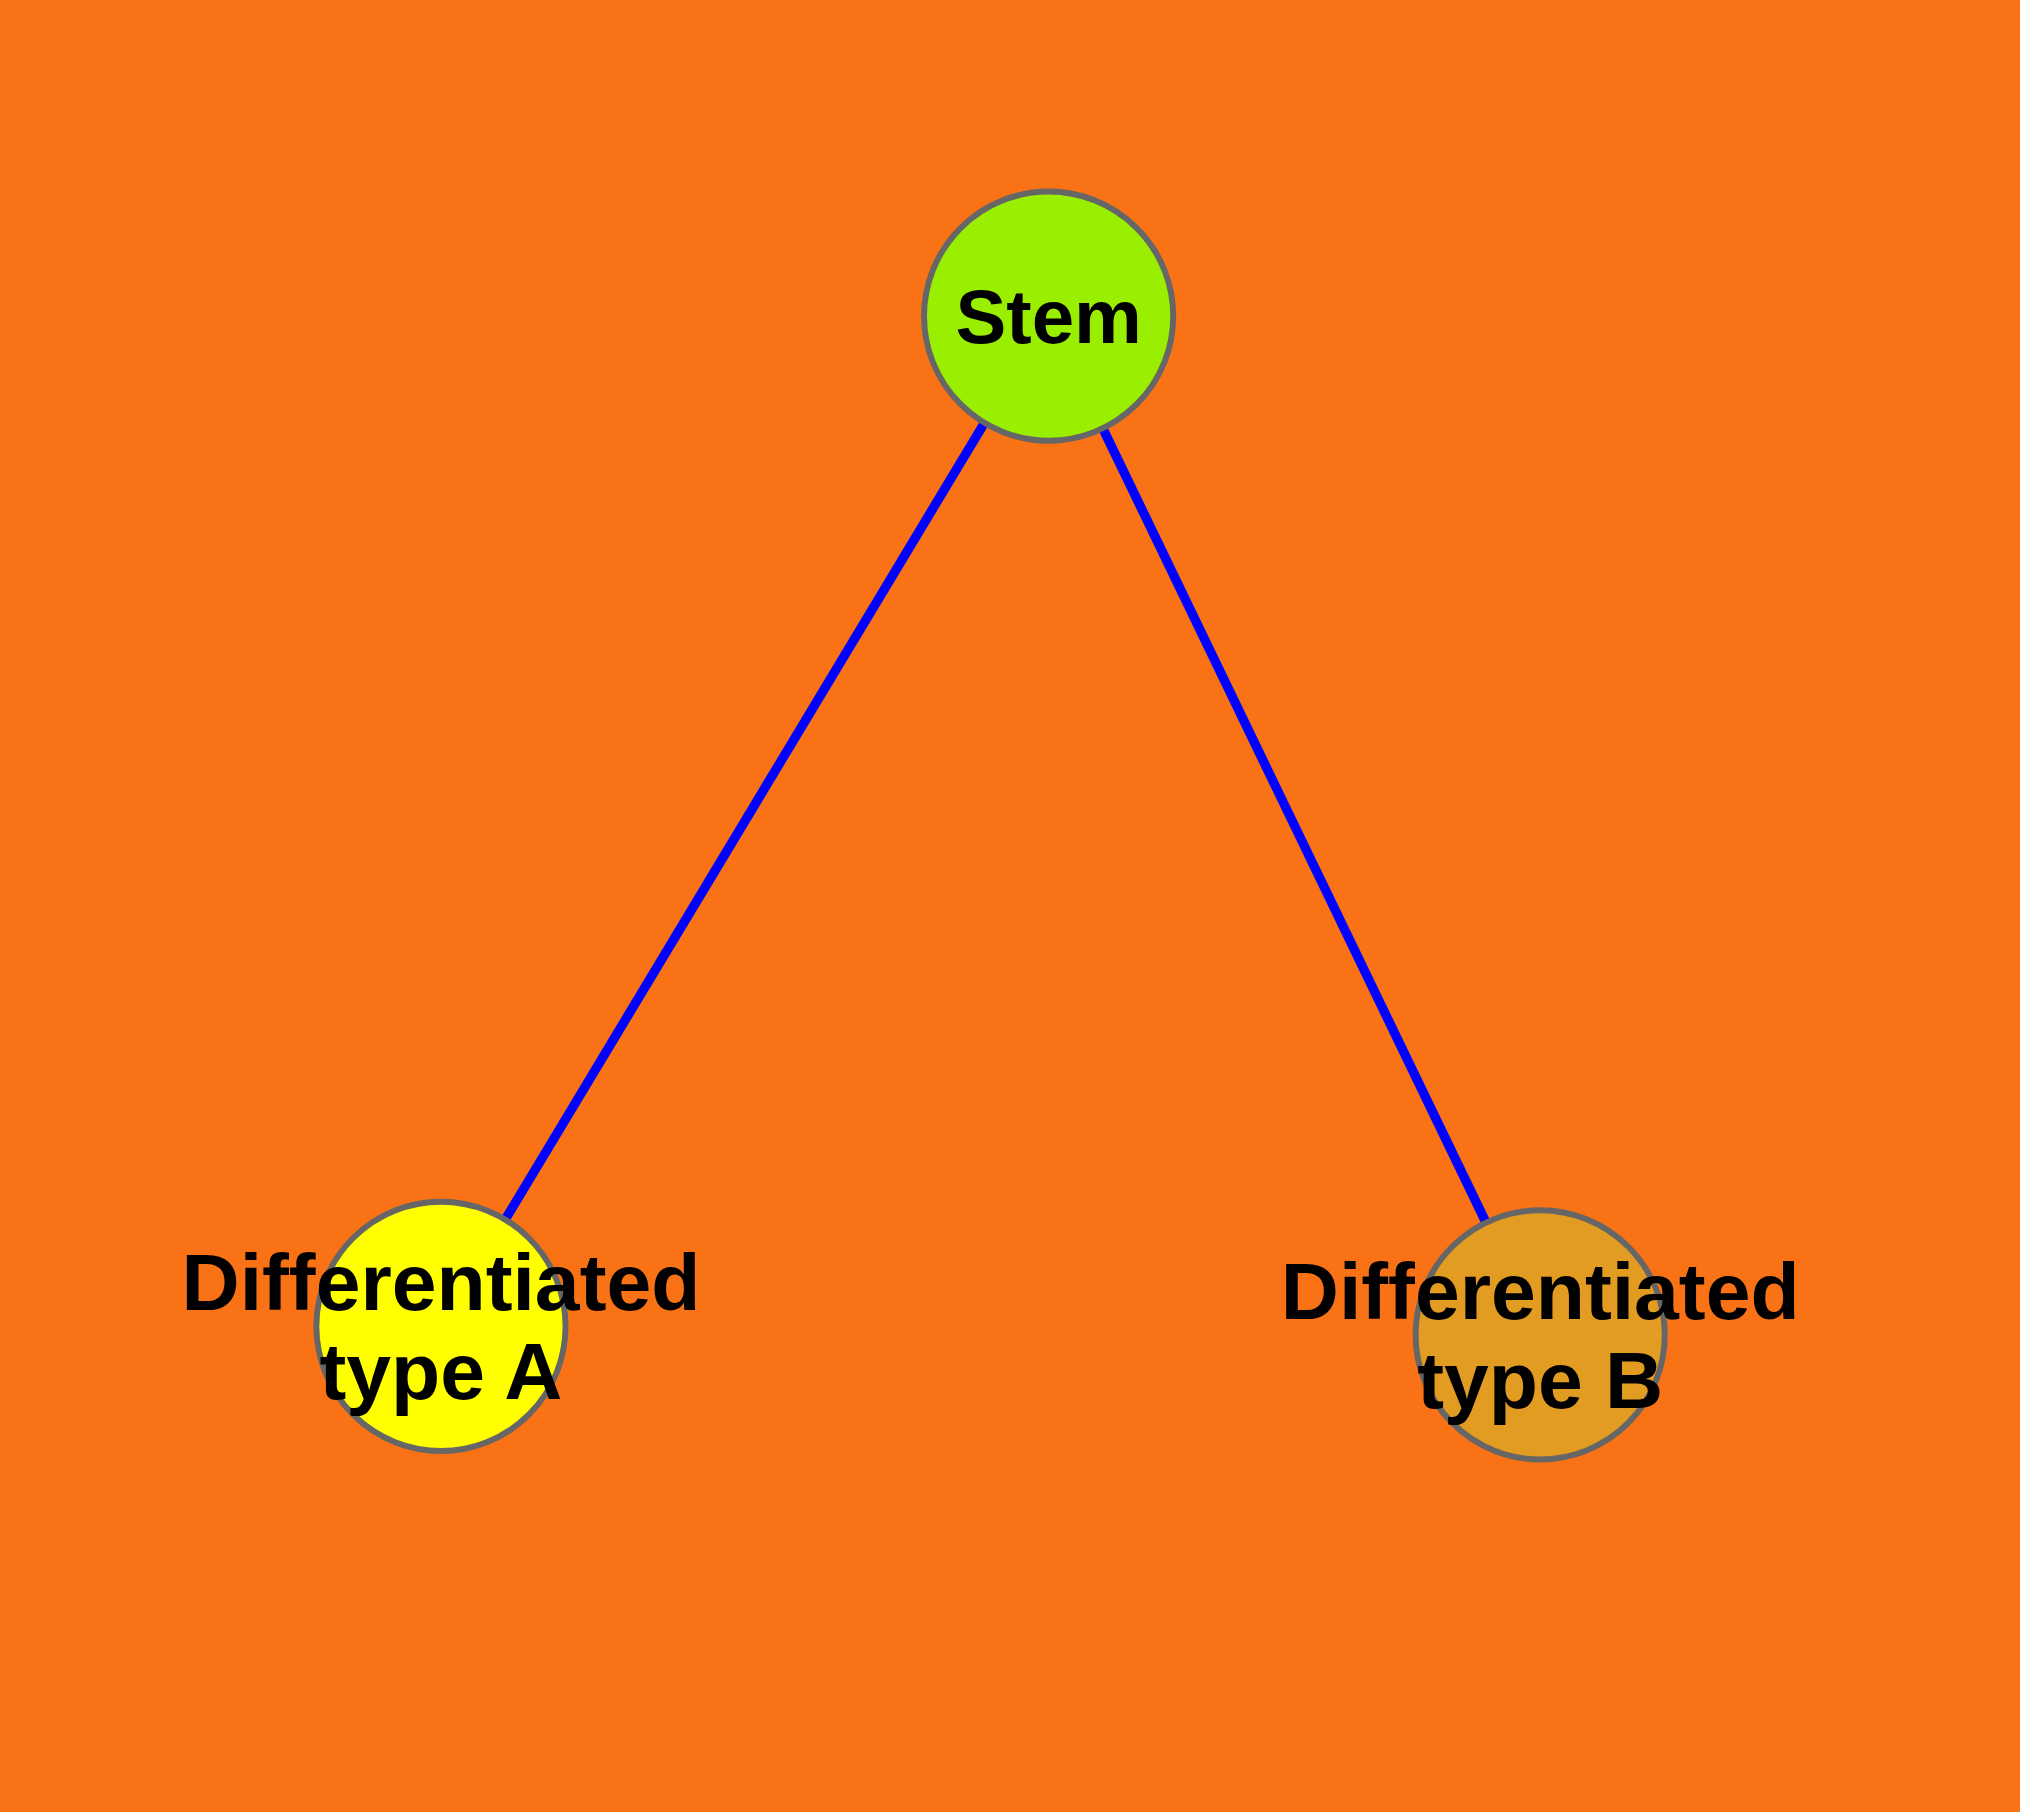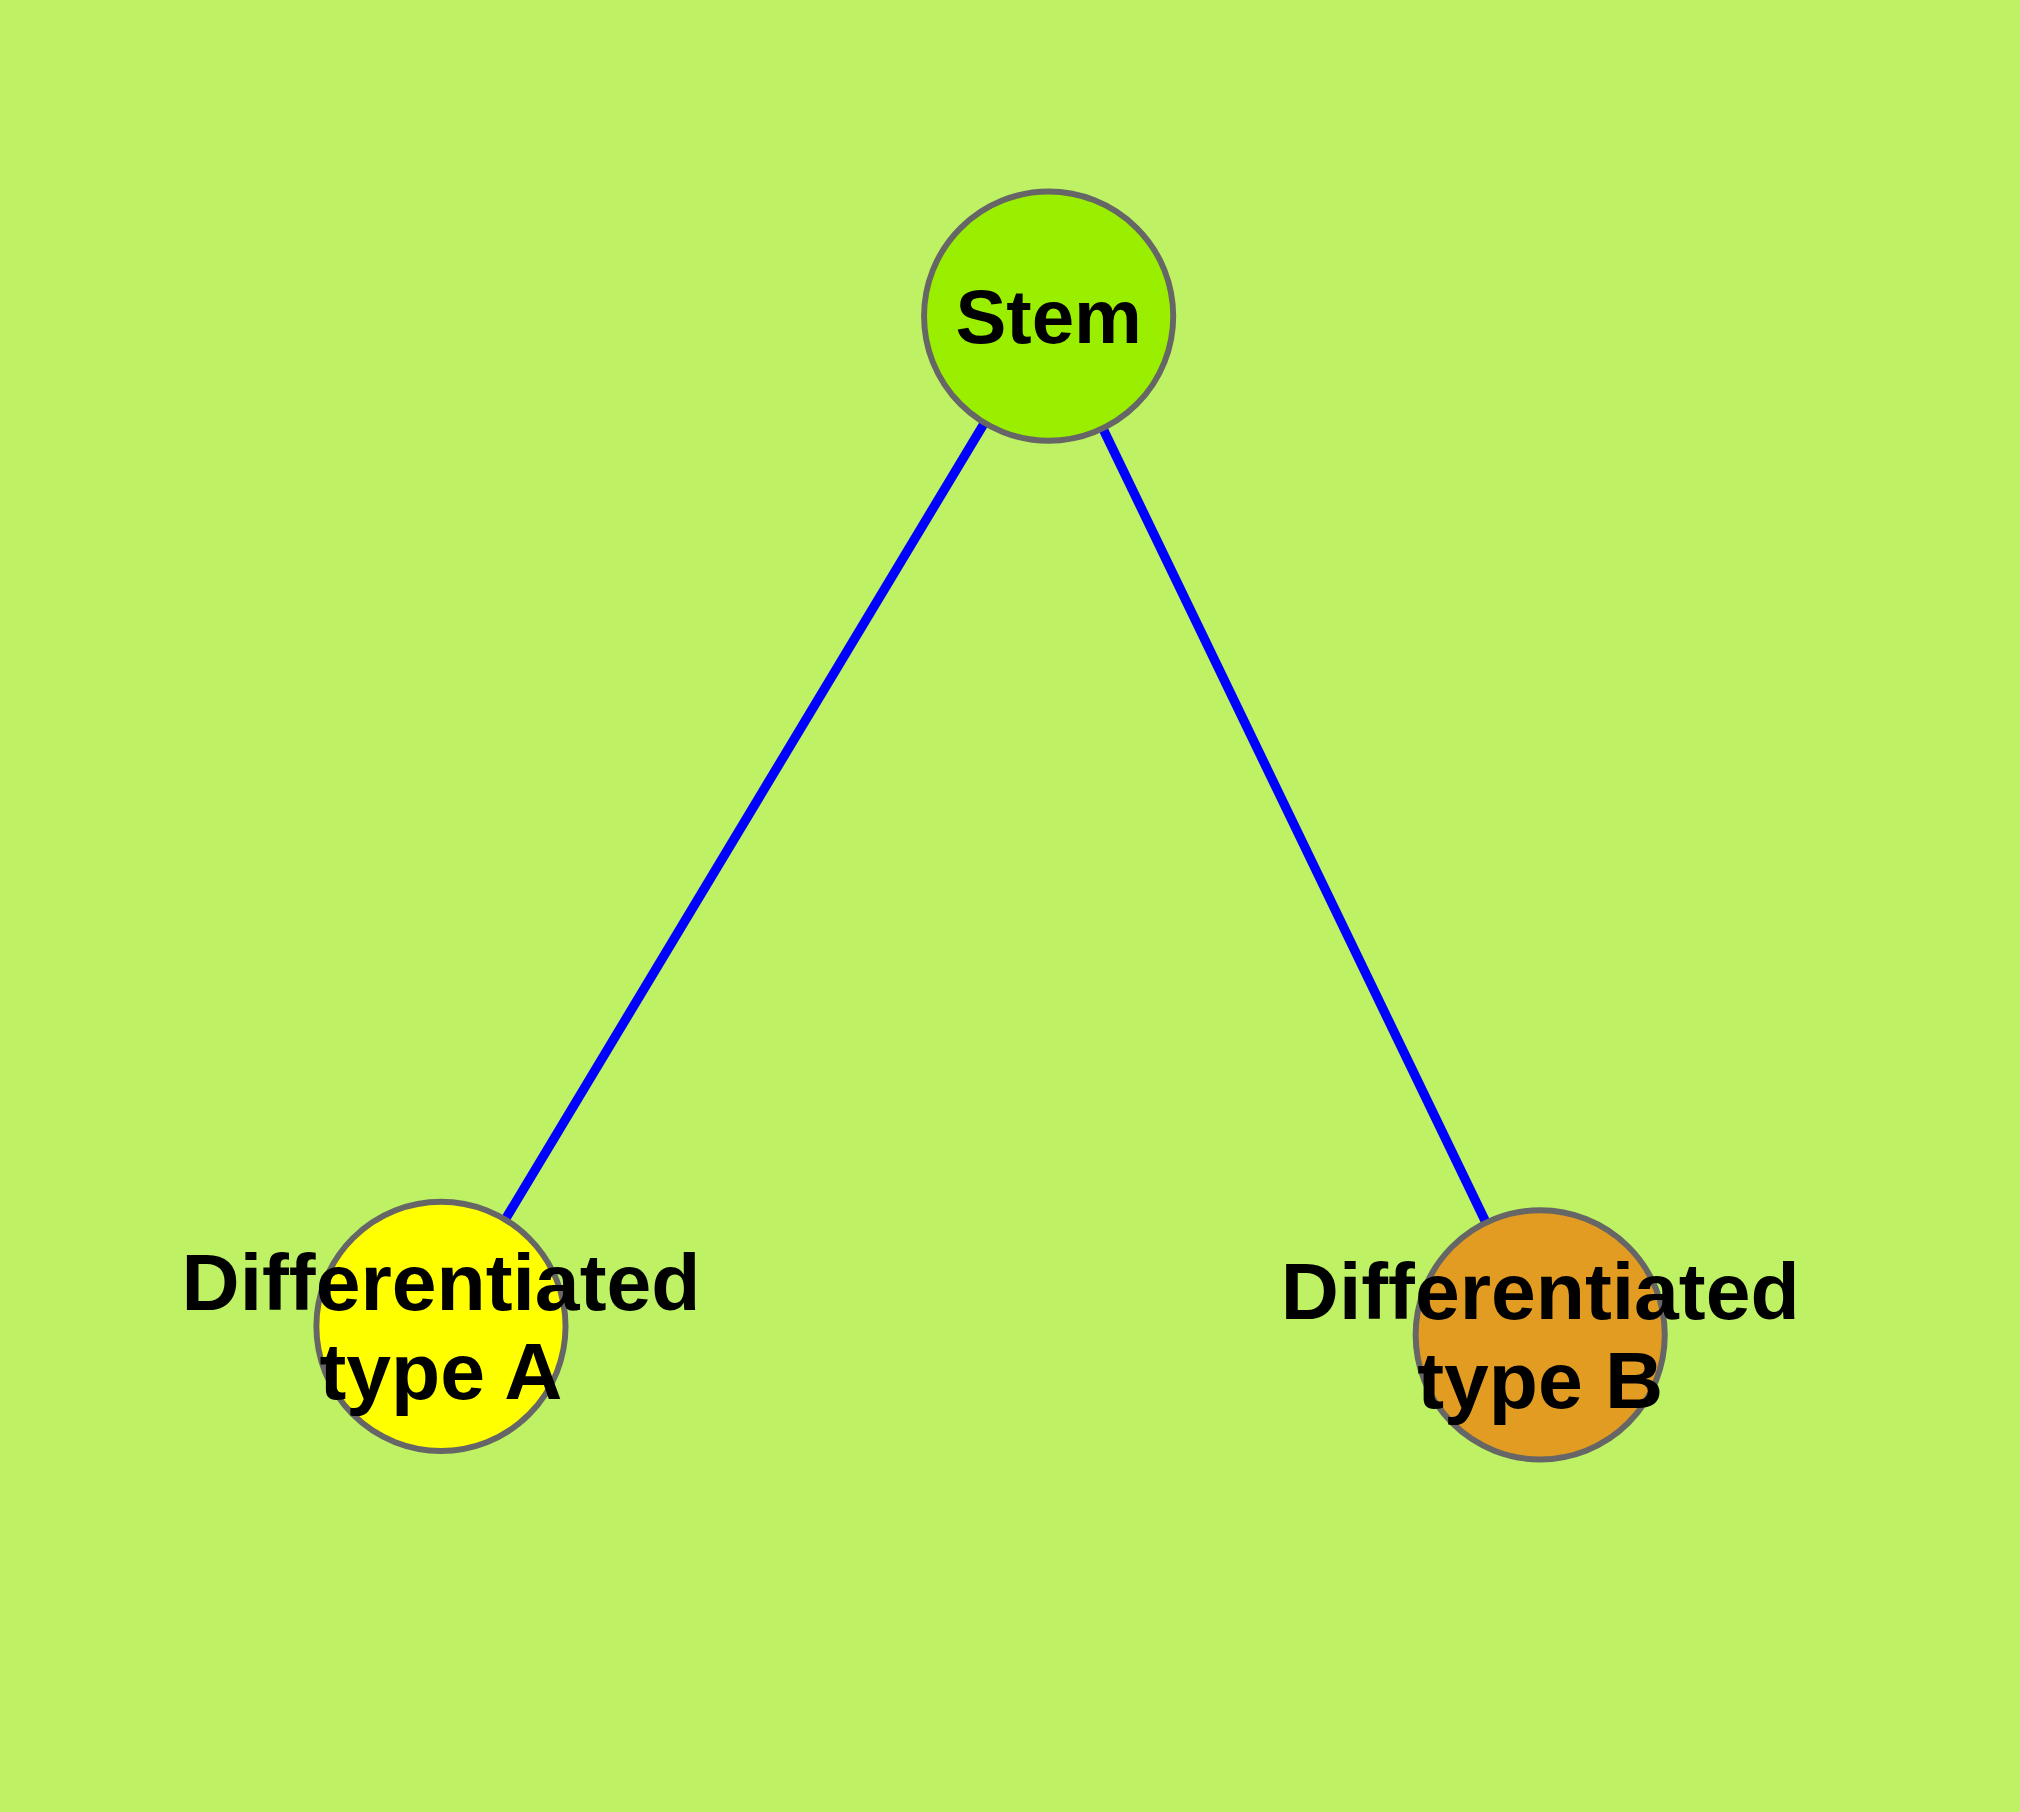--- a/index.html
+++ b/index.html
@@ -4,21 +4,21 @@
 <style>
   html, body {
     margin: 0;
     padding: 0;
     background: #c8c8f5;
   }
   #canvas {
     position: relative;
     width: 2021px;
     height: 1812px;
-    background: #bef264;
+    background: #f97316;
     overflow: hidden;
     font-family: "Liberation Sans", sans-serif;
   }
   #graph-svg {
     position: absolute;
     left: 0;
     top: 0;
     width: 2021px;
     height: 1812px;
   }

